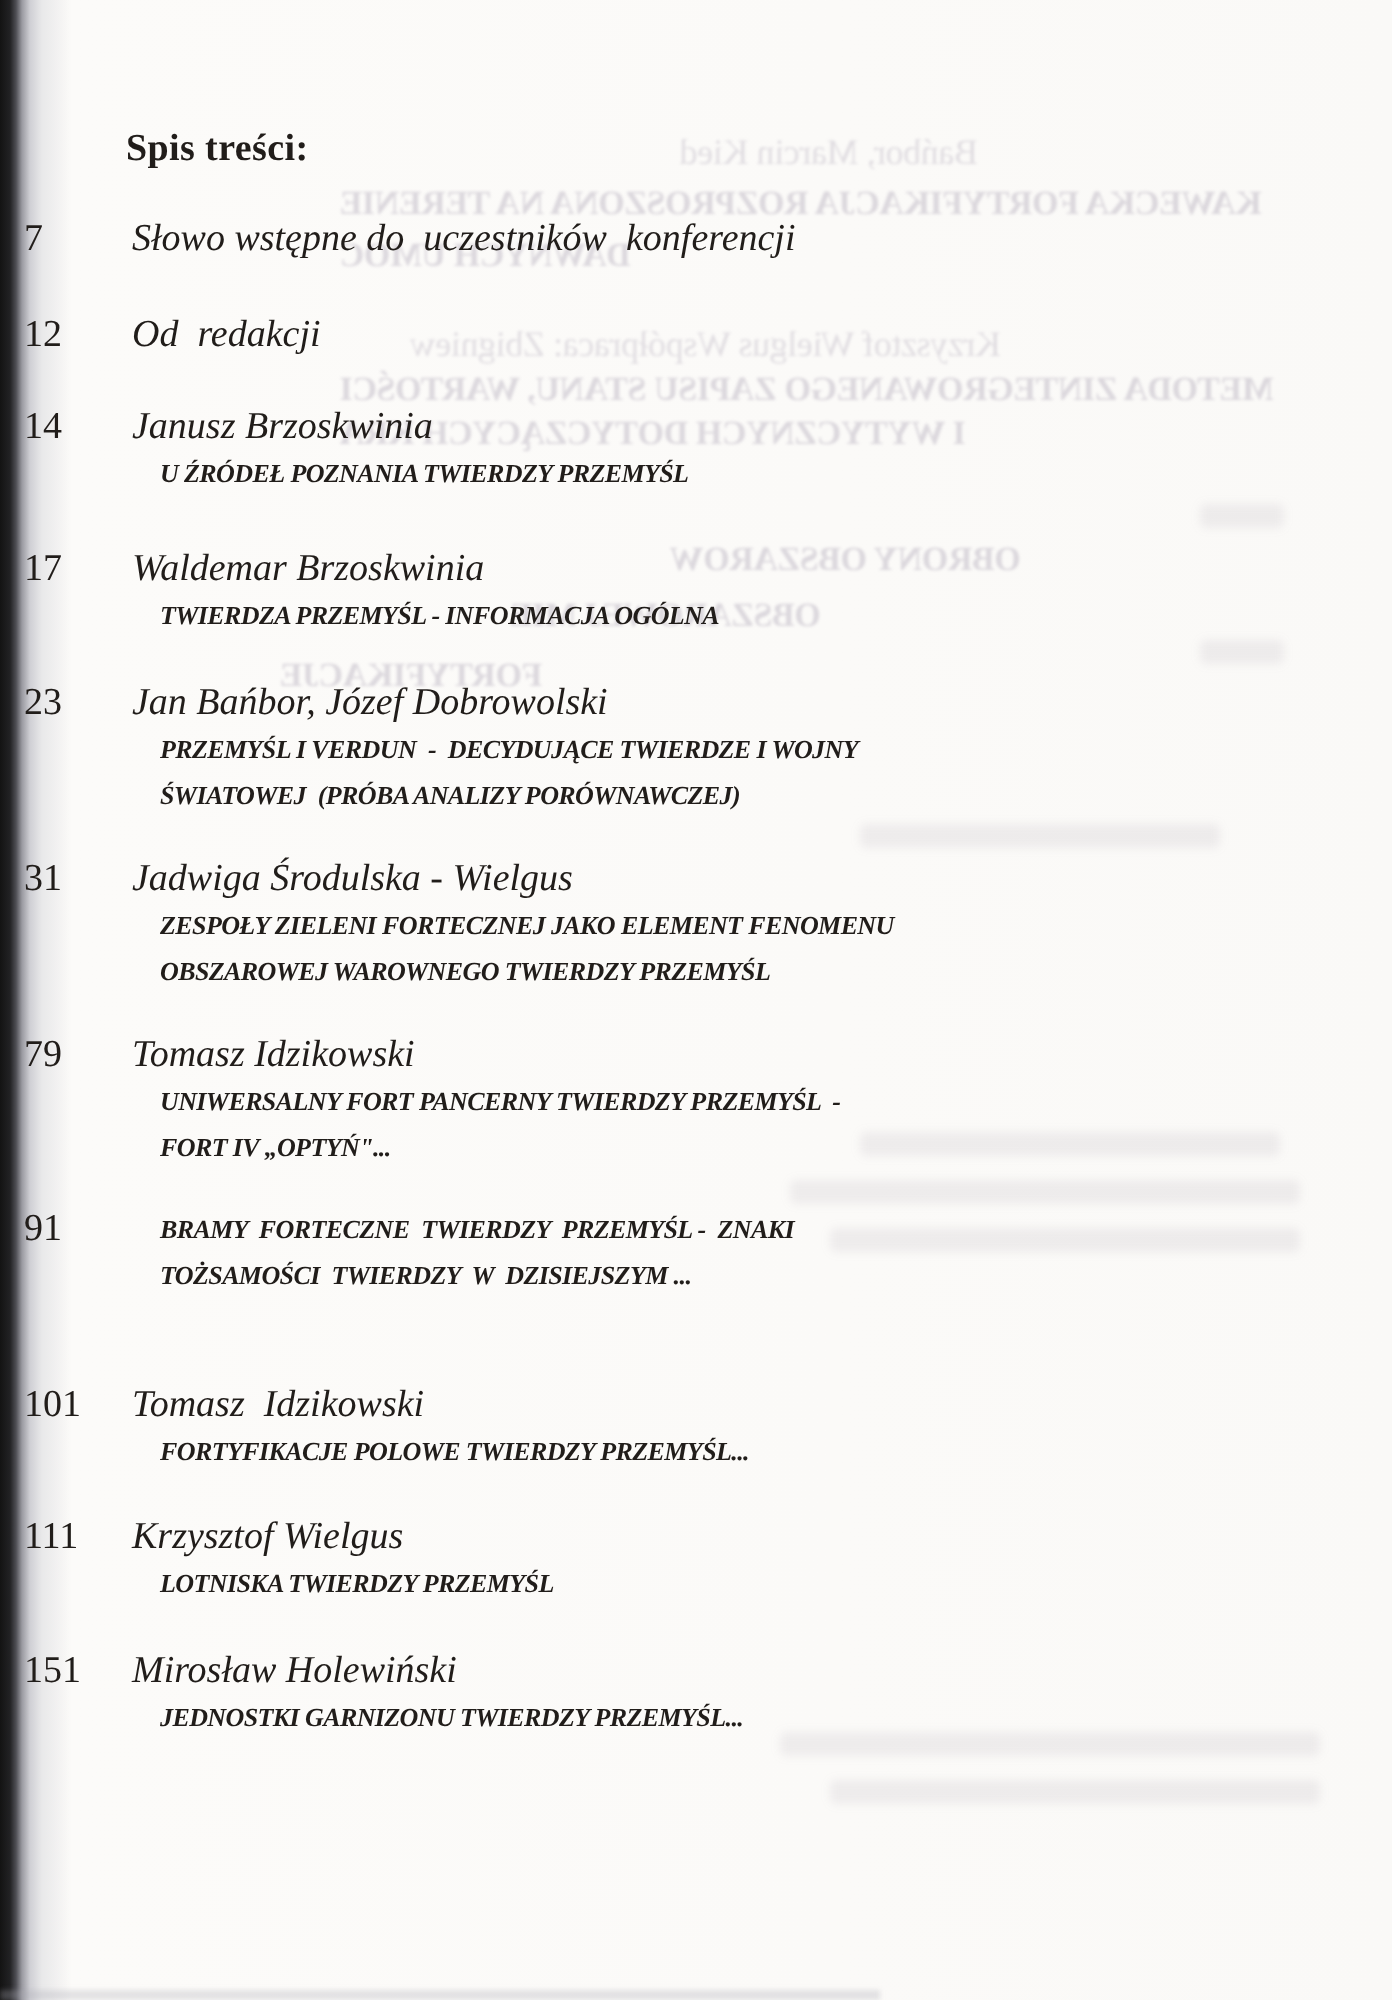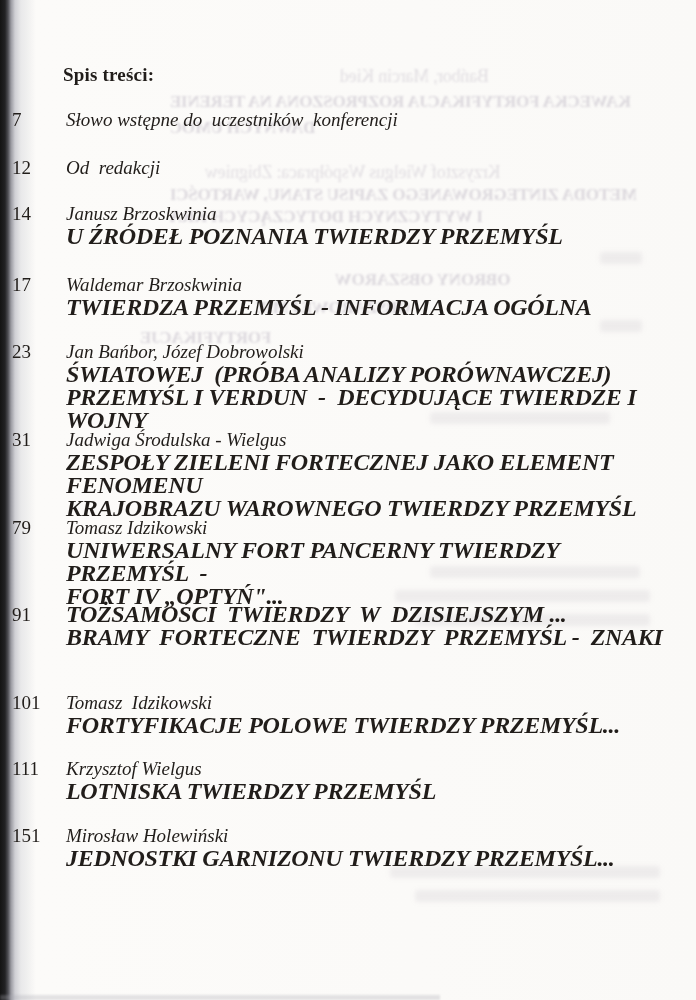--- a/index.html
+++ b/index.html
@@ -34,21 +34,21 @@
     margin: 0; white-space: pre-wrap;
   }
 
   .entry { position: absolute; left: 0; width: 696px; line-height: 23px; }
   .num {
     position: absolute; left: 12px; top: 0;
     font-size: 19px; white-space: pre-wrap;
   }
   .etext { margin-left: 66px; margin-right: 30px; font-style: italic; }
   .author { font-size: 19px; white-space: pre-wrap; }
-  .title  { font-size: 24px; font-weight: bold; letter-spacing: -0.3px; white-space: pre-wrap; }
+  .title  { font-size: 13px; font-weight: bold; letter-spacing: -0.3px; white-space: pre-wrap; margin-left: 14px; }
 
   
   .bleed {
     position: absolute; transform: scaleX(-1);
     color: #948aa0; opacity: 0.30; filter: blur(0.8px);
     font-weight: bold; font-size: 17px; letter-spacing: -0.2px;
     white-space: nowrap; pointer-events: none;
   }
   .bleed.reg { font-weight: normal; opacity: 0.26; }
 
@@ -113,48 +113,48 @@
     <div class="etext">
       <div class="author">Waldemar Brzoskwinia</div>
       <div class="title">TWIERDZA PRZEMYŚL - INFORMACJA OGÓLNA</div>
     </div>
   </div>
 
   <div class="entry" style="top:340px">
     <span class="num">23</span>
     <div class="etext">
       <div class="author">Jan Bańbor, Józef Dobrowolski</div>
+      <div class="title">PRZEMYŚL I VERDUN  -  DECYDUJĄCE TWIERDZE I WOJNY</div>
       <div class="title">ŚWIATOWEJ  (PRÓBA ANALIZY PORÓWNAWCZEJ)</div>
-      <div class="title">PRZEMYŚL I VERDUN  -  DECYDUJĄCE TWIERDZE I WOJNY</div>
     </div>
   </div>
 
   <div class="entry" style="top:428px">
     <span class="num">31</span>
     <div class="etext">
       <div class="author">Jadwiga Środulska - Wielgus</div>
       <div class="title">ZESPOŁY ZIELENI FORTECZNEJ JAKO ELEMENT FENOMENU</div>
-      <div class="title">KRAJOBRAZU WAROWNEGO TWIERDZY PRZEMYŚL</div>
+      <div class="title">OBSZAROWEJ WAROWNEGO TWIERDZY PRZEMYŚL</div>
     </div>
   </div>
 
   <div class="entry" style="top:516px">
     <span class="num">79</span>
     <div class="etext">
       <div class="author">Tomasz Idzikowski</div>
       <div class="title">UNIWERSALNY FORT PANCERNY TWIERDZY PRZEMYŚL  -</div>
       <div class="title">FORT IV „OPTYŃ"...</div>
     </div>
   </div>
 
   <div class="entry" style="top:603px">
     <span class="num">91</span>
     <div class="etext">
+      <div class="title">BRAMY  FORTECZNE  TWIERDZY  PRZEMYŚL -  ZNAKI</div>
       <div class="title">TOŻSAMOŚCI  TWIERDZY  W  DZISIEJSZYM ...</div>
-      <div class="title">BRAMY  FORTECZNE  TWIERDZY  PRZEMYŚL -  ZNAKI</div>
     </div>
   </div>
 
   <div class="entry" style="top:691px">
     <span class="num">101</span>
     <div class="etext">
       <div class="author">Tomasz  Idzikowski</div>
       <div class="title">FORTYFIKACJE POLOWE TWIERDZY PRZEMYŚL...</div>
     </div>
   </div>

